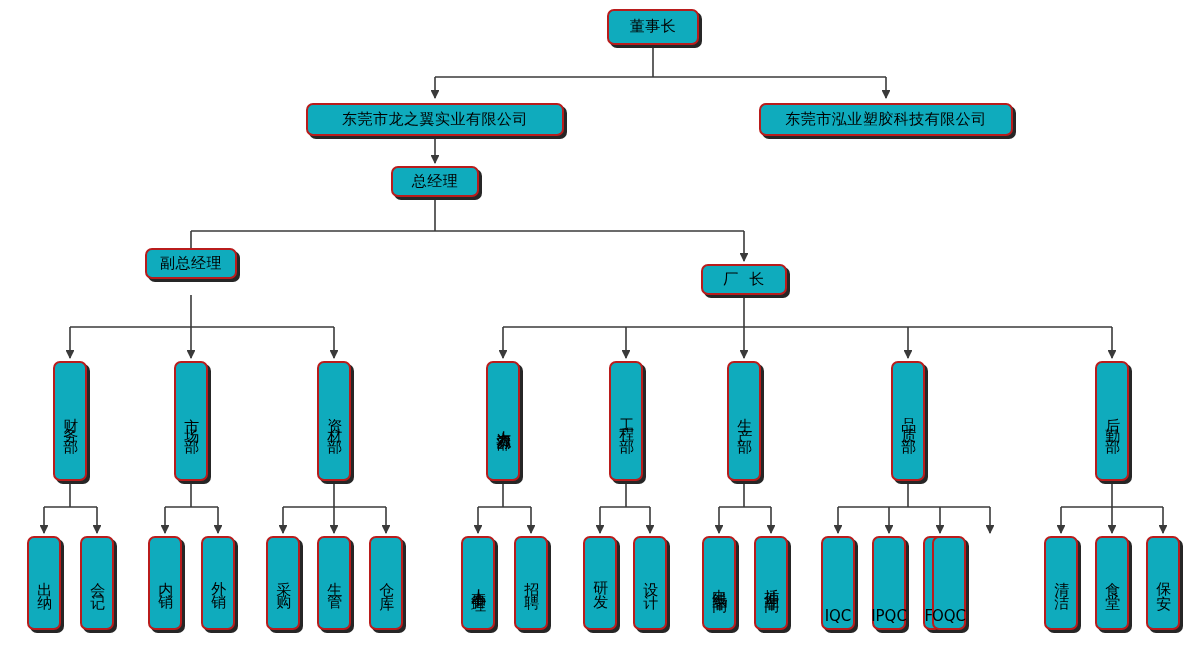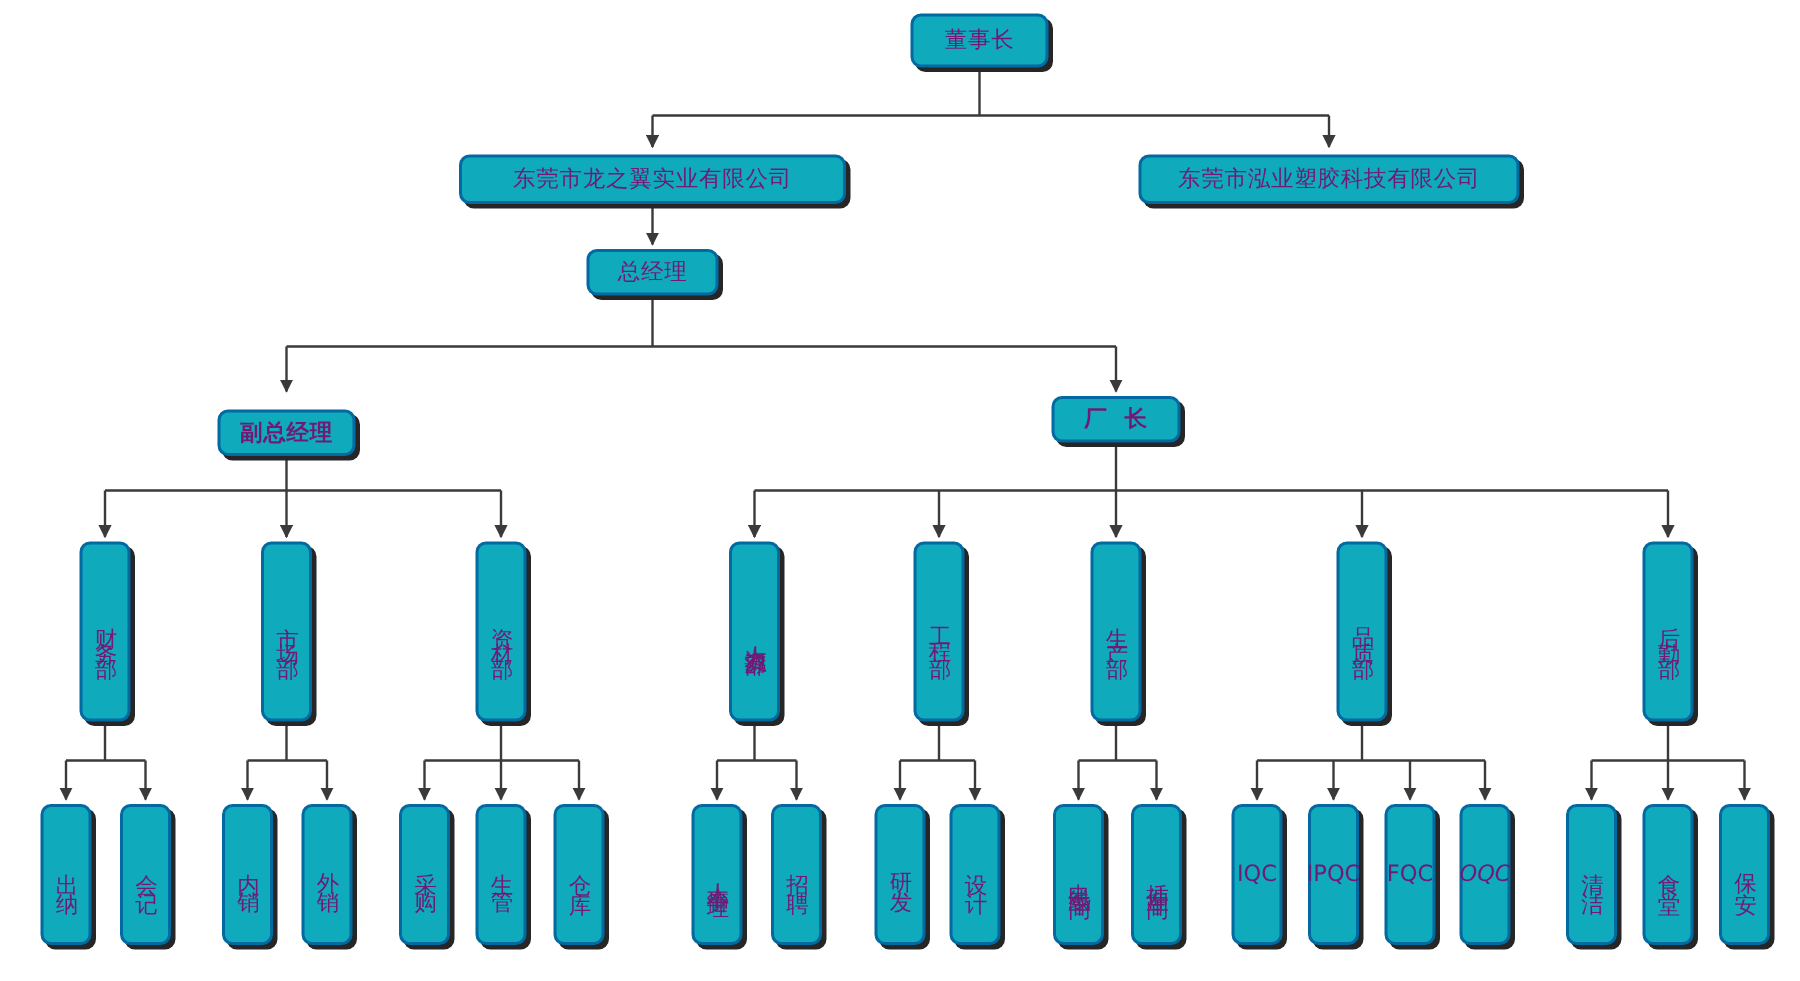--- a/index.html
+++ b/index.html
@@ -22,24 +22,24 @@
     position: absolute;
     left: 0;
     top: 0;
     width: 1200px;
     height: 654px;
   }
   .node {
     position: absolute;
     box-sizing: border-box;
     background: #0fabbd;
-    border: 2px solid #0369a1;
+    border: 2px solid #b91c1c;
     border-radius: 7px;
     box-shadow: 3px 3px 0 0 #262626;
-    color: #701a75;
+    color: #000000;
     display: flex;
     align-items: center;
     justify-content: center;
     text-align: center;
     z-index: 3;
     line-height: 1.15;
   }
   .node .label {
     display: block;
     white-space: pre;
@@ -63,20 +63,21 @@
     letter-spacing: 1px;
   }
   .node.vert.leaf .label {
     letter-spacing: 13px;
   }
   .node.vert.leaf.four .label {
     letter-spacing: 3px;
   }
   .node.vert.latin {
     writing-mode: horizontal-tb;
+    align-items: flex-end;
   }
   .node.vert.latin .label {
     font-size: 15px;
     letter-spacing: 0;
     line-height: 1.45;
     writing-mode: horizontal-tb;
   }
 </style>
 </head>
 <body>
@@ -171,24 +172,24 @@
     <span class="label">东莞市泓业塑胶科技有限公司</span>
   </div>
   <div class="node horiz" style="left:306px; top:103px; width:258px; height:33px;">
     <span class="label">东莞市龙之翼实业有限公司</span>
   </div>
 
   <div class="node horiz" style="left:391px; top:166px; width:88px; height:31px;justify-content:center;">
     <span class="label">总经理</span>
   </div>
 
-  <div class="node horiz" style="left:145px; top:273px; width:92px; height:31px;font-weight:bold;">
+  <div class="node horiz" style="left:145px; top:248px; width:92px; height:31px;">
     <span class="label">副总经理</span>
   </div>
-  <div class="node horiz" style="left:701px; top:264px; width:86px; height:31px;font-weight:bold;">
+  <div class="node horiz" style="left:701px; top:264px; width:86px; height:31px;">
     <span class="label">厂  长</span>
   </div>
 
   <div class="node vert" style="left:53px; top:361px; width:34px; height:120px;">
     <span class="label">财务部</span>
   </div>
   <div class="node vert" style="left:174px; top:361px; width:34px; height:120px;">
     <span class="label">市场部</span>
   </div>
   <div class="node vert" style="left:317px; top:361px; width:34px; height:120px;">
@@ -251,21 +252,21 @@
   </div>
   <div class="node vert latin" style="left:821px; top:536px; width:34px; height:94px;">
     <span class="label">IQC</span>
   </div>
   <div class="node vert latin" style="left:923px; top:536px; width:34px; height:94px;">
     <span class="label">FQC</span>
   </div>
   <div class="node vert latin" style="left:872px; top:536px; width:34px; height:94px;">
     <span class="label">IPQC</span>
   </div>
-  <div class="node vert latin" style="left:973px; top:536px; width:34px; height:94px;font-style:italic;">
+  <div class="node vert latin" style="left:932px; top:536px; width:34px; height:94px;">
     <span class="label">OQC</span>
   </div>
   <div class="node vert leaf" style="left:1044px; top:536px; width:34px; height:94px;">
     <span class="label">清洁</span>
   </div>
   <div class="node vert leaf" style="left:1095px; top:536px; width:34px; height:94px;">
     <span class="label">食堂</span>
   </div>
   <div class="node vert leaf" style="left:1146px; top:536px; width:34px; height:94px;">
     <span class="label">保安</span>

